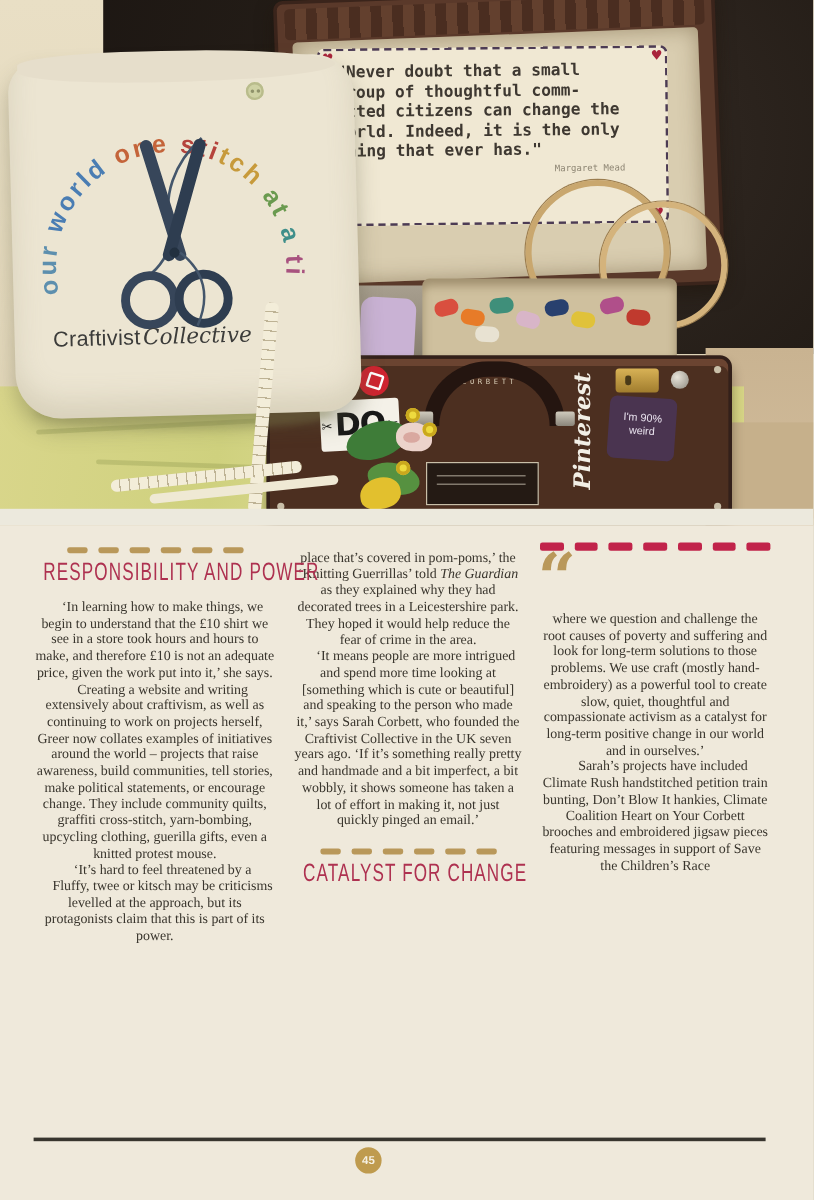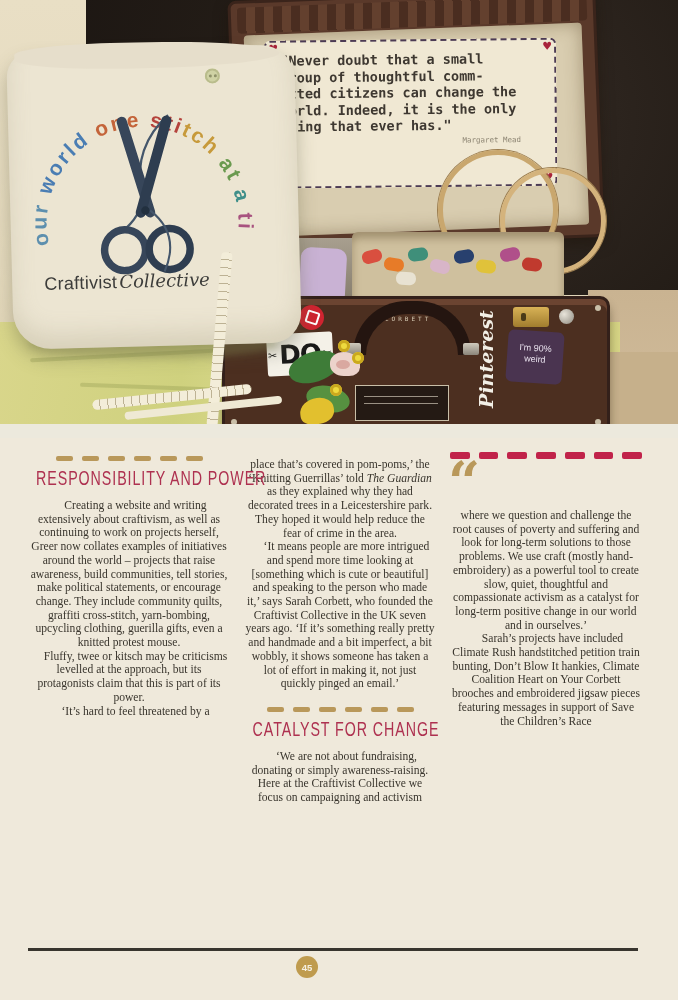--- a/index.html
+++ b/index.html
@@ -259,42 +259,42 @@
         <div class="dash-row">
           <span class="dash"></span>
             <span class="dash"></span>
             <span class="dash"></span>
             <span class="dash"></span>
             <span class="dash"></span>
             <span class="dash"></span>
         </div>
         <div class="hand-heading">RESPONSIBILITY AND POWER</div>
         <div class="body-text">
+          <p class="ind">‘In learning how to make things, we begin to understand that the £10 shirt we see in a store took hours and hours to make, and therefore £10 is not an adequate price, given the work put into it,’ she says.</p>
           <p class="ind">Creating a website and writing extensively about craftivism, as well as continuing to work on projects herself, Greer now collates examples of initiatives around the world – projects that raise awareness, build communities, tell stories, make political statements, or encourage change. They include community quilts, graffiti cross-stitch, yarn-bombing, upcycling clothing, guerilla gifts, even a knitted protest mouse.</p>
+          <p class="ind">‘It’s hard to feel threatened by a</p>
           <p class="ind">Fluffy, twee or kitsch may be criticisms levelled at the approach, but its protagonists claim that this is part of its power.</p>
-          <p class="ind">‘It’s hard to feel threatened by a</p>
         </div>
       </div>
 
       <div class="col">
         <div class="body-text" style="margin-top:8px;">
           <p><span>place that’s covered in pom-poms,’ the ‘Knitting Guerrillas’ told </span><i>The Guardian</i><span> as they explained why they had decorated trees in a Leicestershire park. They hoped it would help reduce the fear of crime in the area.</span></p>
           <p class="ind">‘It means people are more intrigued and spend more time looking at [something which is cute or beautiful] and speaking to the person who made it,’ says Sarah Corbett, who founded the Craftivist Collective in the UK seven years ago. ‘If it’s something really pretty and handmade and a bit imperfect, a bit wobbly, it shows someone has taken a lot of effort in making it, not just quickly pinged an email.’</p>
         </div>
         <div class="dash-row" style="margin-top:16px;">
           <span class="dash"></span>
             <span class="dash"></span>
             <span class="dash"></span>
             <span class="dash"></span>
             <span class="dash"></span>
             <span class="dash"></span>
         </div>
         <div class="hand-heading">CATALYST FOR CHANGE</div>
         <div class="body-text">
-          <p class="ind">‘We are not about fundraising, donating or simply awareness-raising. Here at the Craftivist Collective we focus on campaigning and activism</p>
         </div>
       </div>
 
       <div class="col">
         <div class="dash-row left">
           <span class="dash red"></span>
             <span class="dash red"></span>
             <span class="dash red"></span>
             <span class="dash red"></span>
             <span class="dash red"></span>

